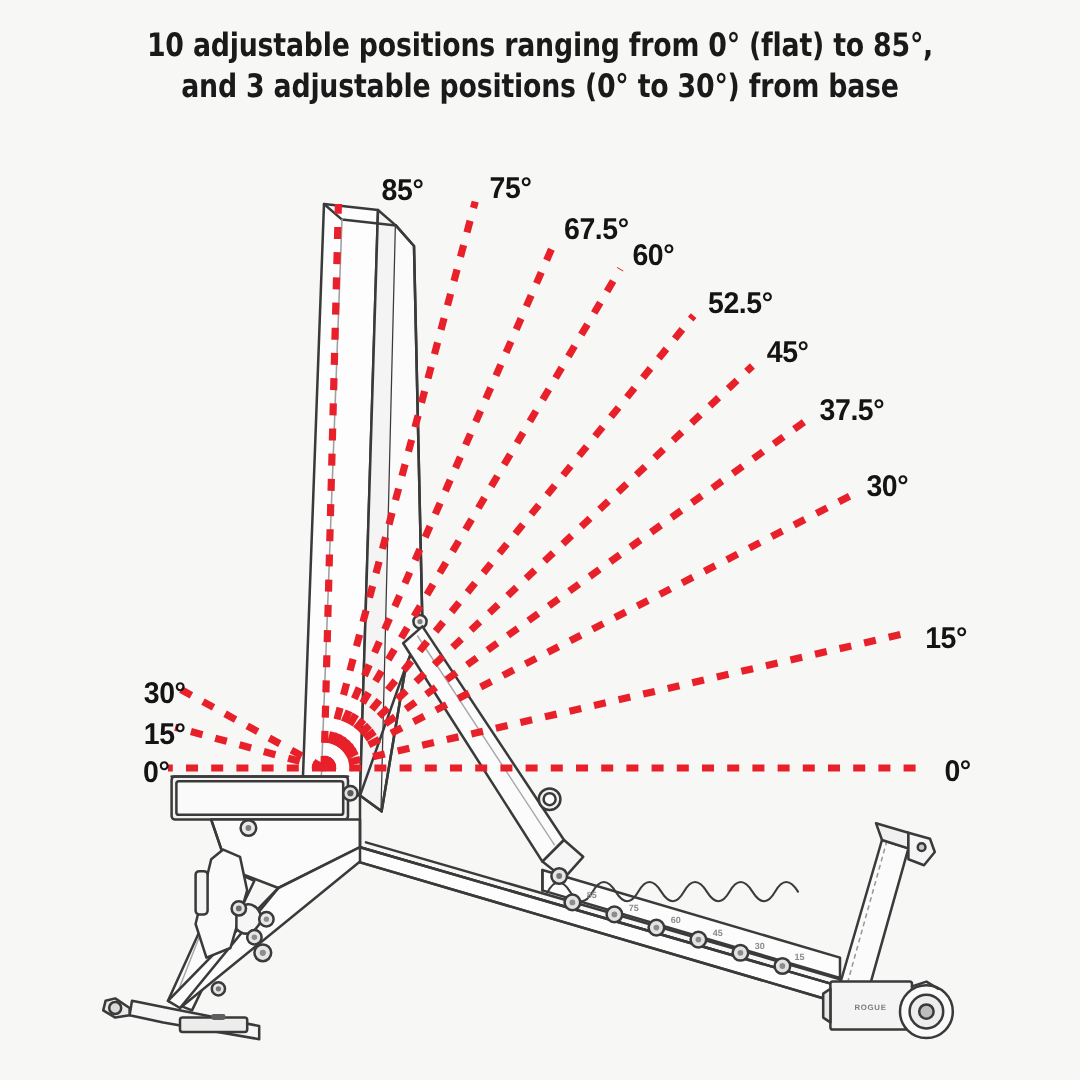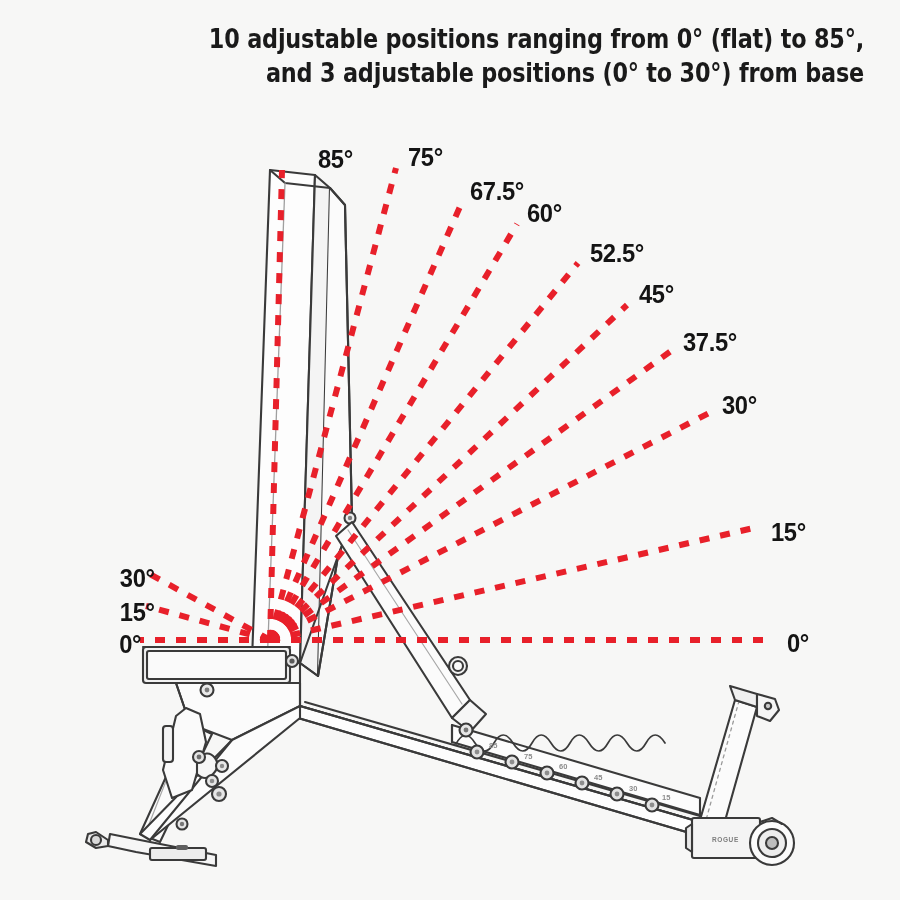--- a/index.html
+++ b/index.html
@@ -7,21 +7,21 @@
     width:900px;height:900px;
     background:#f7f7f6;
     font-family:"Liberation Sans","DejaVu Sans",sans-serif;
     overflow:hidden;
     position:relative;
   }
   #root{position:relative;width:900px;height:900px;}
 
   .title-block{
     position:absolute;left:0;top:22px;width:900px;
-    text-align:right;
+    text-align:center;
     color:#1a1a1a;
   }
   .title-line{
     font-family:"DejaVu Sans Condensed","Liberation Sans",sans-serif;
     font-weight:900;
     font-size:27px;
     line-height:34px;
     letter-spacing:-0.2px;
     transform:scaleX(0.92);
     transform-origin:center center;

